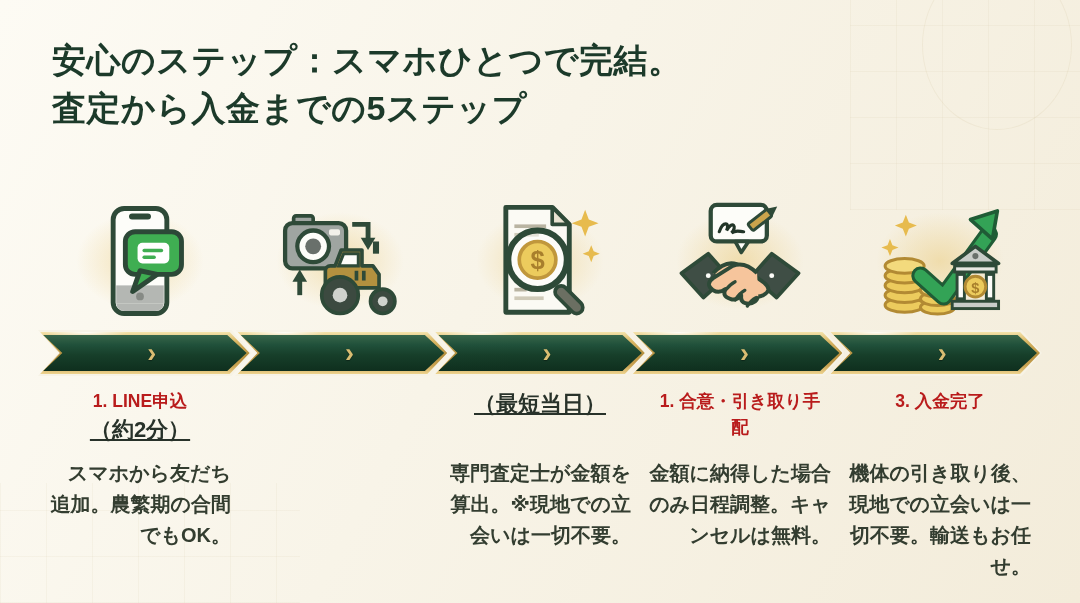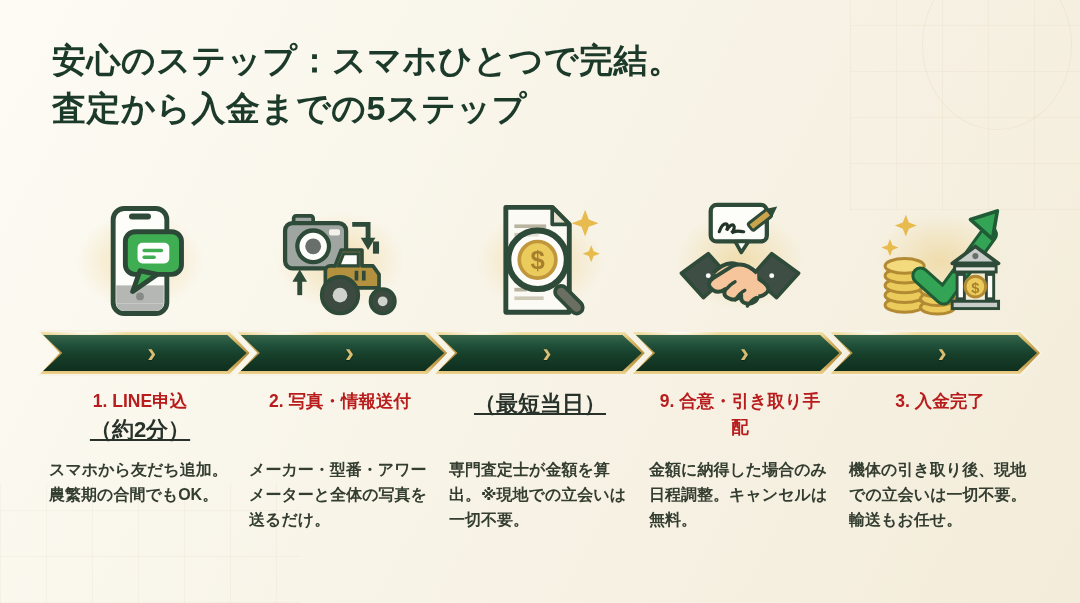--- a/index.html
+++ b/index.html
@@ -63,22 +63,22 @@
     font-size:27px; font-weight:700; color:#d9bd72; line-height:1;
     margin-left:14px; text-shadow:0 1px 1px rgba(0,0,0,.35);
   }
   
   .labels-row { position:absolute; left:40px; top:388px; width:1000px; display:flex; }
   .label-cell { width:200px; text-align:center; }
   .step-head { min-height:62px; padding:0 18px; }
   .step-title { font-size:17.5px; font-weight:800; color:#b91c1c; line-height:1.5; }
   .step-duration { font-size:22px; font-weight:800; color:#28322a; line-height:1.45;text-decoration:underline; }
   .step-desc {
-    margin-top:8px; padding:0 9px; text-align:left;
-    font-size:16px; font-weight:700; color:#333d30; line-height:1.55;
+    margin-top:8px; padding:0 9px; text-align:right;
+    font-size:20px; font-weight:700; color:#333d30; line-height:1.55;
   }
 </style>
 </head>
 <body>
 
 <div class="blueprint bp-tr">
   <div class="bp-circle"></div>
 </div>
 <div class="blueprint bp-bl"></div>
 
@@ -242,35 +242,33 @@
   <div class="label-cell">
     <div class="step-head">
       <div class="step-title">1. LINE申込</div>
       <div class="step-duration">（約2分）</div>
     </div>
     <div class="step-desc">スマホから友だち追加。農繁期の合間でもOK。</div>
   </div>
 
   <div class="label-cell">
     <div class="step-head">
-      <div class="step-title">2. 写真・情報送付</div>
-    </div>
-    <div class="step-desc">メーカー・型番・アワーメーターと全体の写真を送るだけ。</div>
+    </div>
   </div>
 
   <div class="label-cell">
     <div class="step-head">
       <div class="step-duration">（最短当日）</div>
     </div>
     <div class="step-desc">専門査定士が金額を算出。※現地での立会いは一切不要。</div>
   </div>
 
   <div class="label-cell">
     <div class="step-head">
-      <div class="step-title">9. 合意・引き取り手配</div>
+      <div class="step-title">1. 合意・引き取り手配</div>
       <div class="step-duration"></div>
     </div>
     <div class="step-desc">金額に納得した場合のみ日程調整。キャンセルは無料。</div>
   </div>
 
   <div class="label-cell">
     <div class="step-head">
       <div class="step-title">3. 入金完了</div>
       <div class="step-duration"></div>
     </div>

